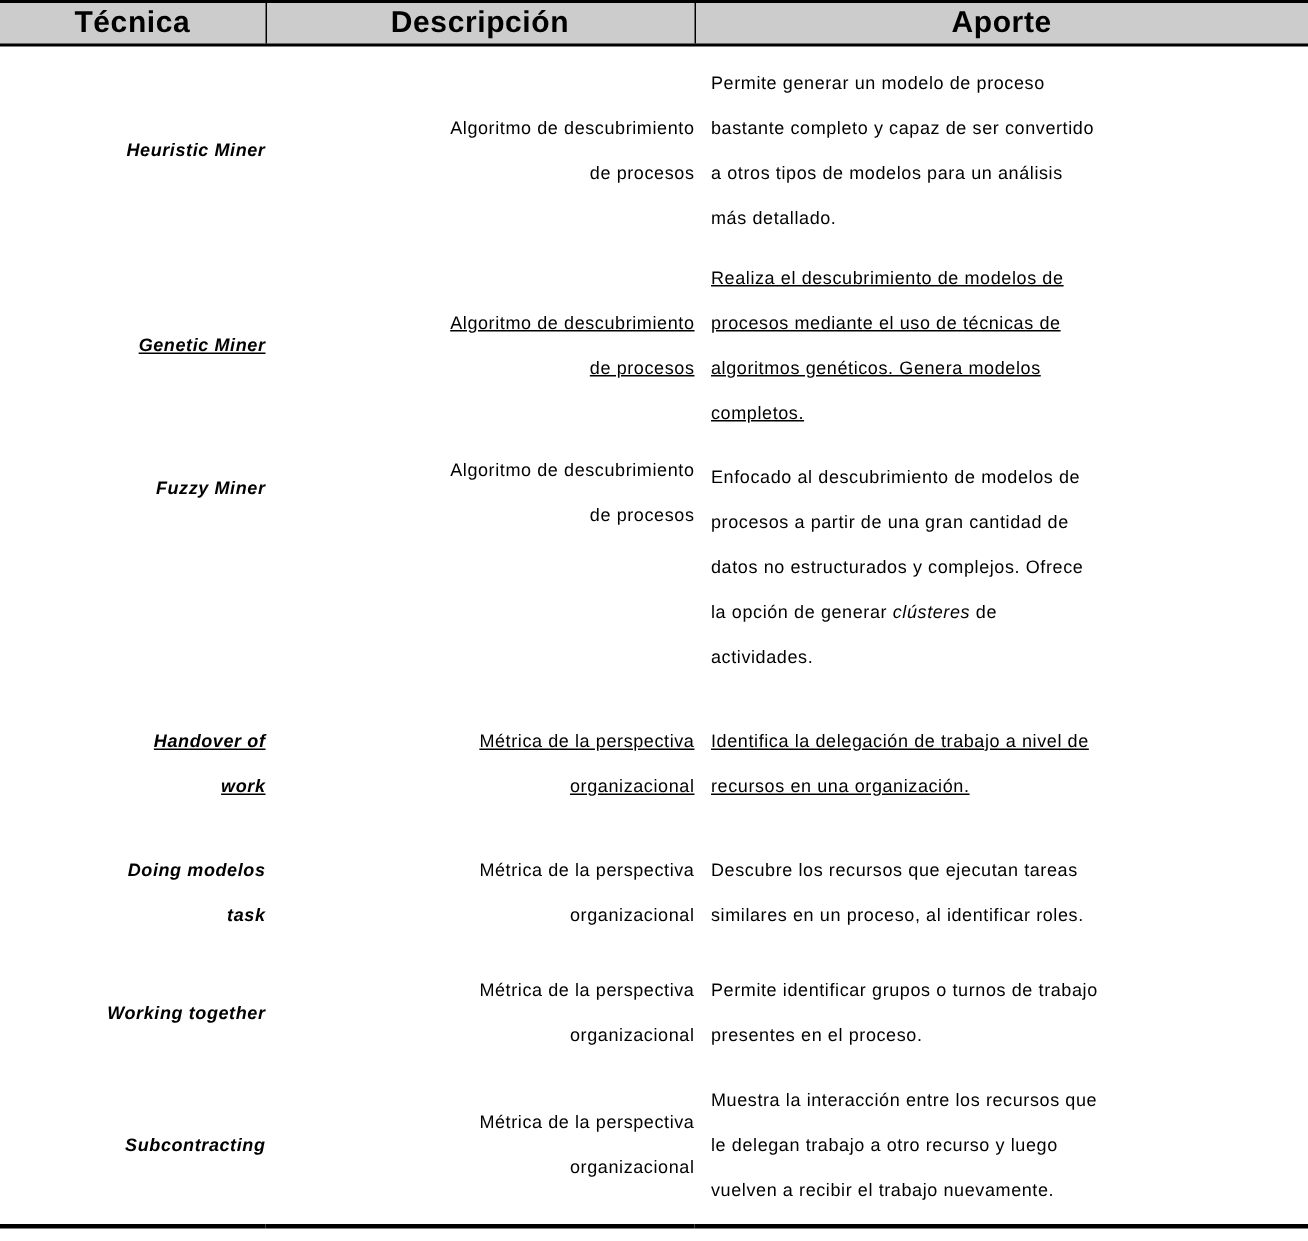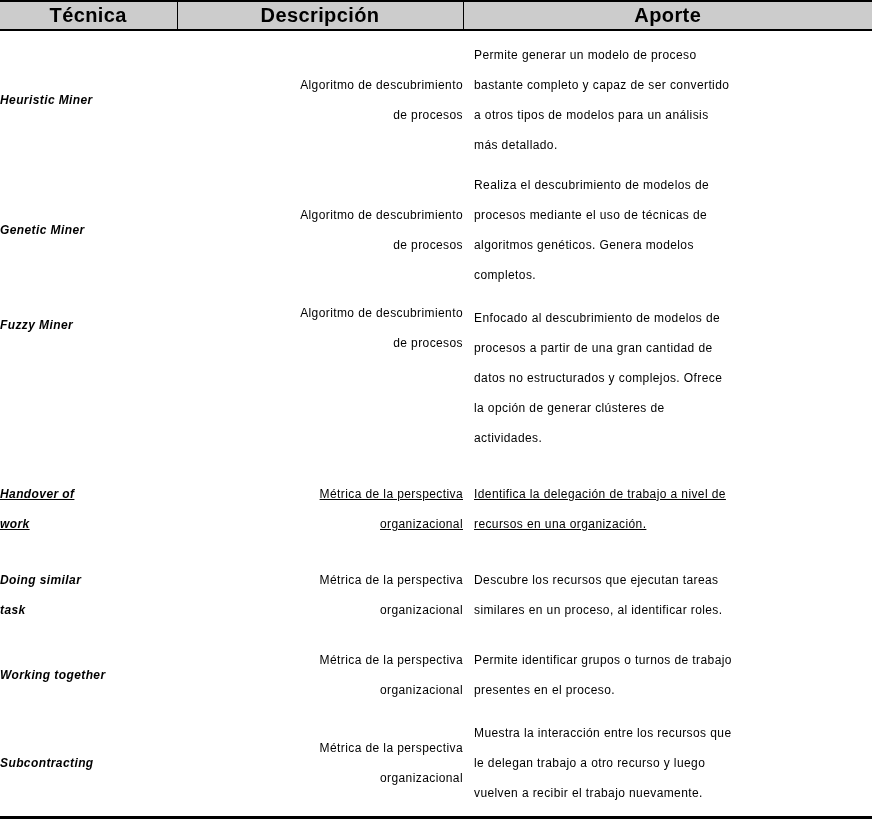--- a/index.html
+++ b/index.html
@@ -48,32 +48,32 @@
     padding: 0;
     font-size: 12px;
     letter-spacing: 0.4px;
     line-height: 30px;
     vertical-align: middle;
     white-space: pre-line;
   }
   td.tec {
     font-weight: bold;
     font-style: italic;
-    text-align: left;
+    text-align: right;
   }
   td.des { text-align: right; }
   td.apo {
     text-align: left;
     padding: 0 6px 0 11px;
   }
-  .it { }
+  .it { font-style: italic; }
 
   
   tbody tr:nth-child(1) td { height: 139px; }
-  tbody tr:nth-child(2) td { height: 121px; }
+  tbody tr:nth-child(2) td { height: 121px; text-decoration: underline; }
   tbody tr:nth-child(3) td { height: 175px; }
   tbody tr:nth-child(4) td { height: 87px; text-decoration: underline; }
   tbody tr:nth-child(5) td { height: 86px; }
   tbody tr:nth-child(6) td { height: 73px; }
   tbody tr:nth-child(7) td { height: 106px; }
 
   
   tbody tr:nth-child(3) td.tec { vertical-align: top; padding-top: 20px; }
   tbody tr:nth-child(3) td.des { vertical-align: top; padding-top: 8px; }
 </style>
@@ -124,21 +124,21 @@
   </tr>
       <tr>
     <td class="tec">Handover of
 work</td>
     <td class="des">Métrica de la perspectiva
 organizacional</td>
     <td class="apo"><span>Identifica la delegación de trabajo a nivel de
 recursos en una organización.</span></td>
   </tr>
       <tr>
-    <td class="tec">Doing similar
+    <td class="tec">Doing modelos
 task</td>
     <td class="des">Métrica de la perspectiva
 organizacional</td>
     <td class="apo"><span>Descubre los recursos que ejecutan tareas
 similares en un proceso, al identificar roles.</span></td>
   </tr>
       <tr>
     <td class="tec">Working together</td>
     <td class="des">Métrica de la perspectiva
 organizacional</td>

